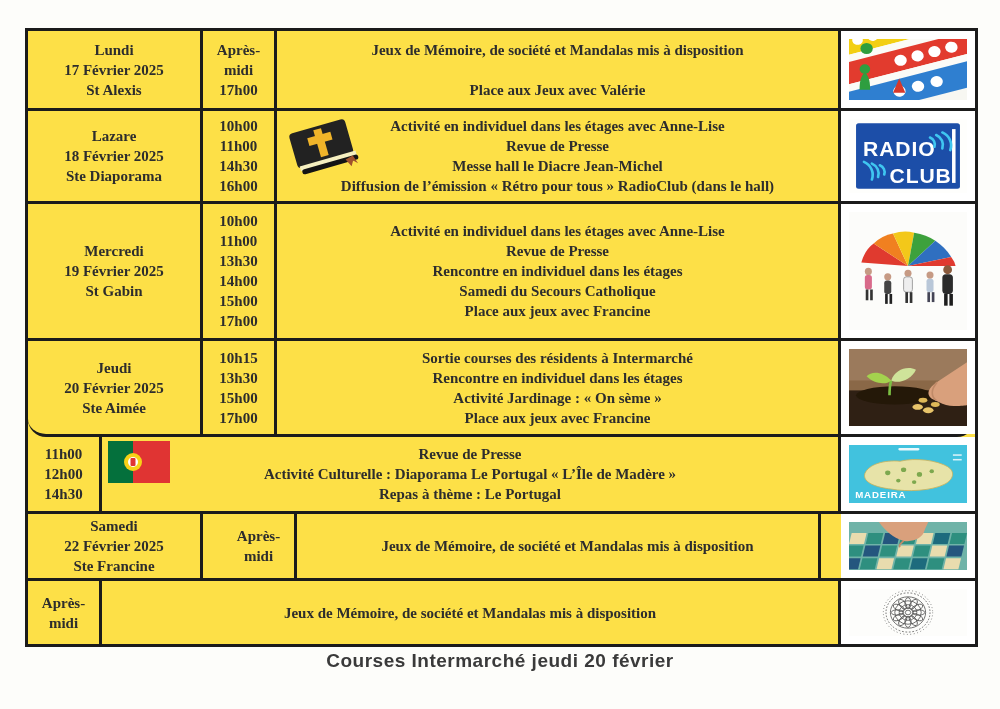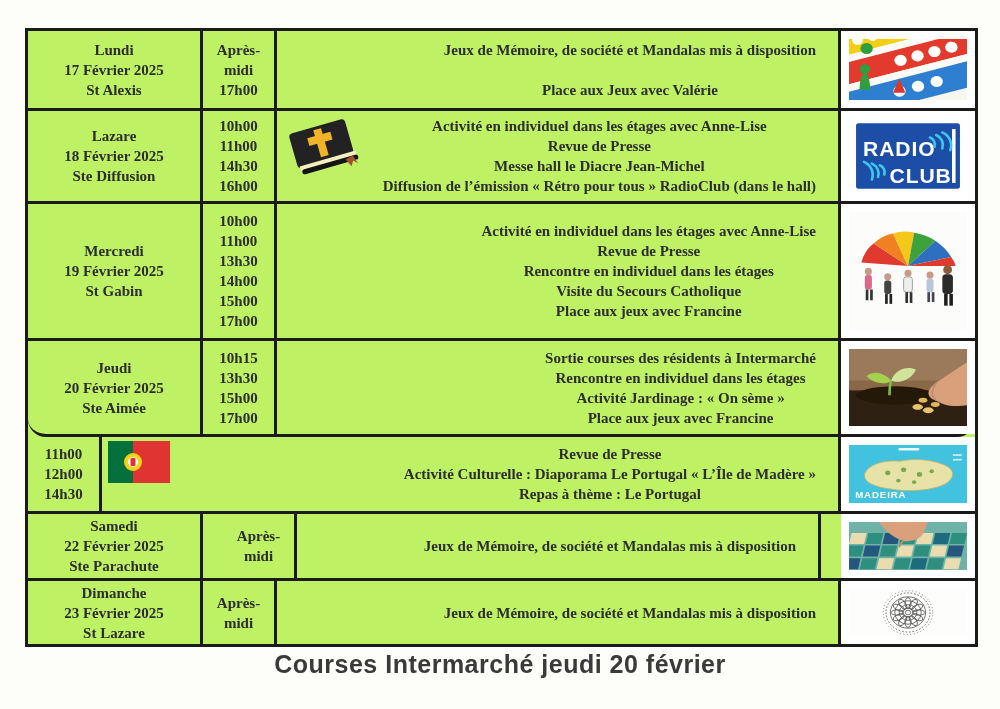--- a/index.html
+++ b/index.html
@@ -4,49 +4,49 @@
 <style>
   html,body{margin:0;padding:0;}
   body{
     width:1000px;height:709px;background:#fdfdfa;
     font-family:"Liberation Serif", serif;
     -webkit-font-smoothing:antialiased;
   }
   .page{position:relative;width:1000px;height:709px;overflow:hidden;}
   .schedule-table{
     position:absolute;left:25px;top:28px;width:947px;
-    border:3px solid #1b1b1b;background:#bef264;
+    border:3px solid #1b1b1b;background:#fde047;
   }
   .t-row{display:flex;border-bottom:3px solid #1b1b1b;}
   .t-row:last-child{border-bottom:none;}
   .t-row:nth-child(1){height:77px;}
   .t-row:nth-child(2){height:90px;}
   .t-row:nth-child(3){height:134px;}
   .t-row:nth-child(4){height:93px;border-radius:18px;}
   .t-row:nth-child(5){height:74px;}
   .t-row:nth-child(6){height:64px;gap:20px;}
   .t-row:nth-child(7){height:63px;}
   .cell{
     border-right:3px solid #1b1b1b;
     display:flex;flex-direction:column;justify-content:center;align-items:center;
     color:#2d2d2d;font-weight:bold;font-size:15px;line-height:20px;
     text-align:center;box-sizing:border-box;overflow:hidden;
   }
   .cell:last-child{border-right:none;}
   .day-cell{width:175px;flex:none;padding:0 4px;}
   .time-cell{width:74px;flex:none;padding:0 6px;}
-  .act-cell{flex:1;position:relative;padding:2px 22px;align-items:flex-end;}
+  .act-cell{flex:1;position:relative;padding:2px 22px;}
   .img-cell{width:134px;flex:none;padding:8px;background:#fff;}
   .img-cell svg{display:block;width:100%;height:100%;}
   .line{white-space:normal;}
   .icon-slot{position:absolute;left:6px;top:4px;line-height:0;}
   .footer-title{
     position:absolute;top:650px;left:0;width:1000px;text-align:center;
     font-family:"Liberation Sans", sans-serif;font-weight:bold;
-    font-size:25px;color:#3a3a3a;letter-spacing:0.5px;
+    font-size:19px;color:#3a3a3a;letter-spacing:0.5px;
   }
 </style>
 </head>
 <body>
 
 <div class="page">
   <div class="schedule-table">
   <div class="t-row">
     <div class="cell day-cell">
       <div class="line">Lundi</div>
@@ -93,21 +93,21 @@
     <path d="M50,68 L57,50 L64,68 Z" fill="#d8382b"></path>
     <circle cx="20" cy="12" r="7" fill="#2e9e3f"></circle>
   </svg>
         </div>
   </div>
 
   <div class="t-row">
     <div class="cell day-cell">
       <div class="line">Lazare</div>
       <div class="line">18 Février 2025</div>
-      <div class="line">Ste Diffusion</div>
+      <div class="line">Ste Diaporama</div>
     </div>
     <div class="cell time-cell">
           <div class="line">10h00</div>
           <div class="line">11h00</div>
           <div class="line">14h30</div>
           <div class="line">16h00</div>
         </div>
     <div class="cell act-cell">
       <span class="icon-slot"><svg width="82" height="62" viewBox="0 0 82 62">
     <g transform="rotate(-16 41 31)">
@@ -158,21 +158,21 @@
           <div class="line">14h00</div>
           <div class="line">15h00</div>
           <div class="line">17h00</div>
         </div>
     <div class="cell act-cell">
       <span class="icon-slot"></span>
       <div class="act-lines">
             <div class="line">Activité en individuel dans les étages avec Anne-Lise</div>
             <div class="line">Revue de Presse</div>
             <div class="line">Rencontre en individuel dans les étages</div>
-            <div class="line">Visite du Secours Catholique</div>
+            <div class="line">Samedi du Secours Catholique</div>
             <div class="line">Place aux jeux avec Francine</div>
           </div>
     </div>
     <div class="cell img-cell">
           <svg viewBox="0 0 134 131" preserveAspectRatio="none">
     <rect width="134" height="131" fill="#fcfcfa"></rect>
     <path d="M67,60 L14,56 Q18,42 28,35 Z" fill="#e03a2f"></path>
     <path d="M67,60 L28,35 Q38,26 50,24 Z" fill="#f08020"></path>
     <path d="M67,60 L50,24 Q62,20 74,23 Z" fill="#f3c81a"></path>
     <path d="M67,60 L74,23 Q88,25 98,32 Z" fill="#3da13c"></path>
@@ -279,21 +279,21 @@
     <rect x="118" y="18" width="10" height="2" fill="#ffffff" opacity="0.8"></rect>
     <text x="7" y="68" font-family="Liberation Sans, sans-serif" font-weight="bold" font-size="11" fill="#ffffff" letter-spacing="1">MADEIRA</text>
   </svg>
         </div>
   </div>
 
   <div class="t-row">
     <div class="cell day-cell">
       <div class="line">Samedi</div>
       <div class="line">22 Février 2025</div>
-      <div class="line">Ste Parachute</div>
+      <div class="line">Ste Francine</div>
     </div>
     <div class="cell time-cell">
           <div class="line">Après-midi</div>
         </div>
     <div class="cell act-cell">
       <span class="icon-slot"></span>
       <div class="act-lines">
             <div class="line">Jeux de Mémoire, de société et Mandalas mis à disposition</div>
           </div>
     </div>
@@ -323,25 +323,20 @@
               <rect x="101" y="46" width="17" height="14" fill="#2e8f7f"></rect>
               <rect x="120" y="46" width="17" height="14" fill="#e9dcae"></rect>
     </g>
     <path d="M34,0 C42,12 50,20 62,24 C74,26 84,20 86,10 L90,0 Z" fill="#d9a07c"></path>
     <path d="M62,24 C58,28 56,30 58,32" stroke="#c08a68" stroke-width="2" fill="none"></path>
   </svg>
         </div>
   </div>
 
   <div class="t-row">
-    <div class="cell day-cell">
-      <div class="line">Dimanche</div>
-      <div class="line">23 Février 2025</div>
-      <div class="line">St Lazare</div>
-    </div>
     <div class="cell time-cell">
           <div class="line">Après-midi</div>
         </div>
     <div class="cell act-cell">
       <span class="icon-slot"></span>
       <div class="act-lines">
             <div class="line">Jeux de Mémoire, de société et Mandalas mis à disposition</div>
           </div>
     </div>
     <div class="cell img-cell">

